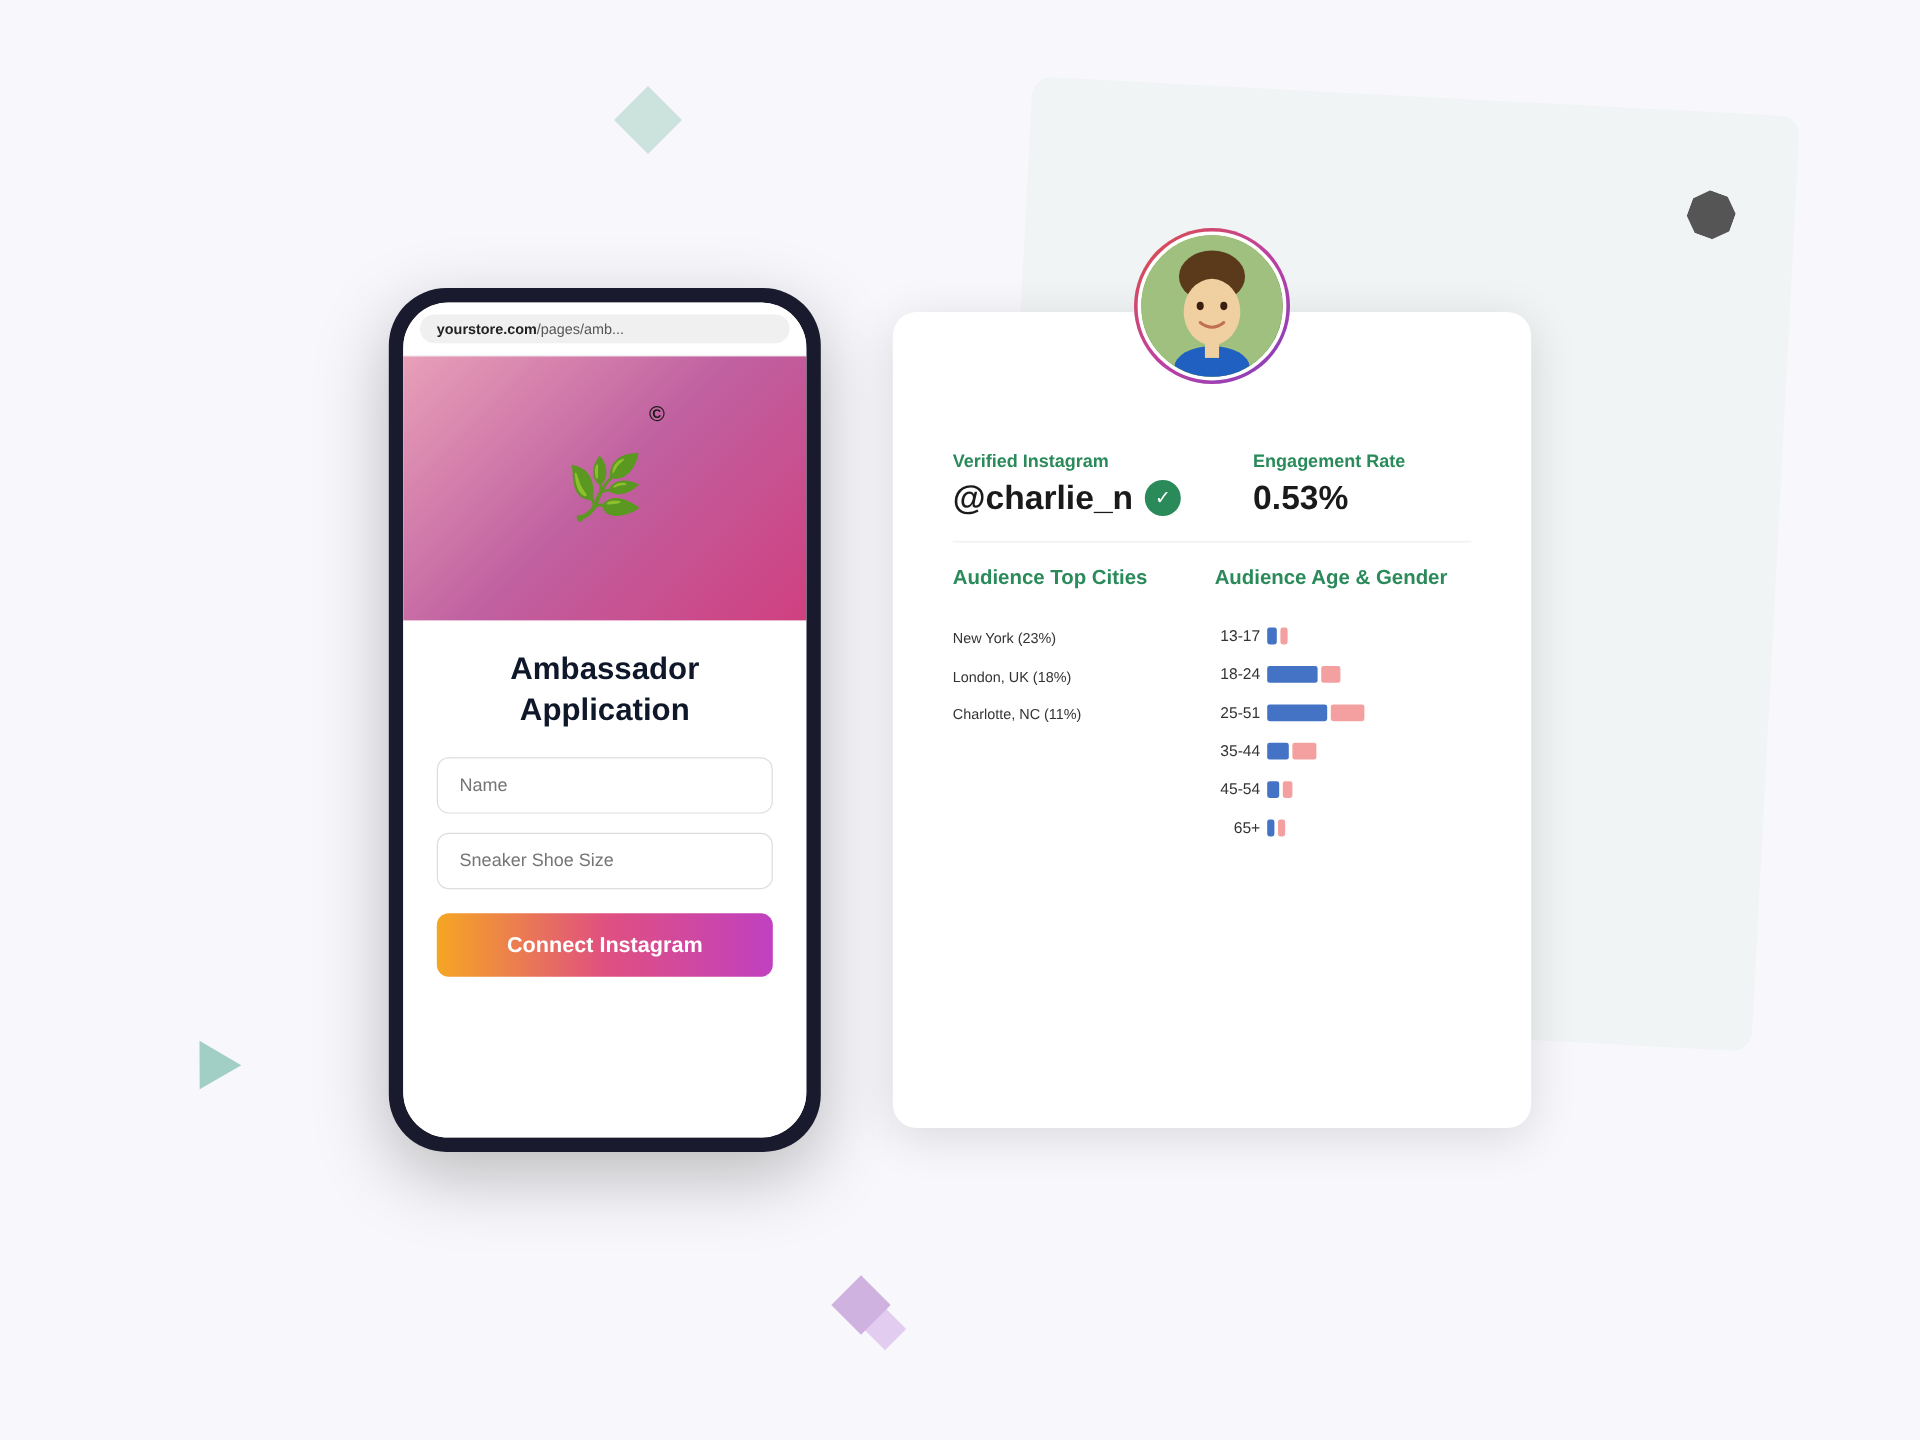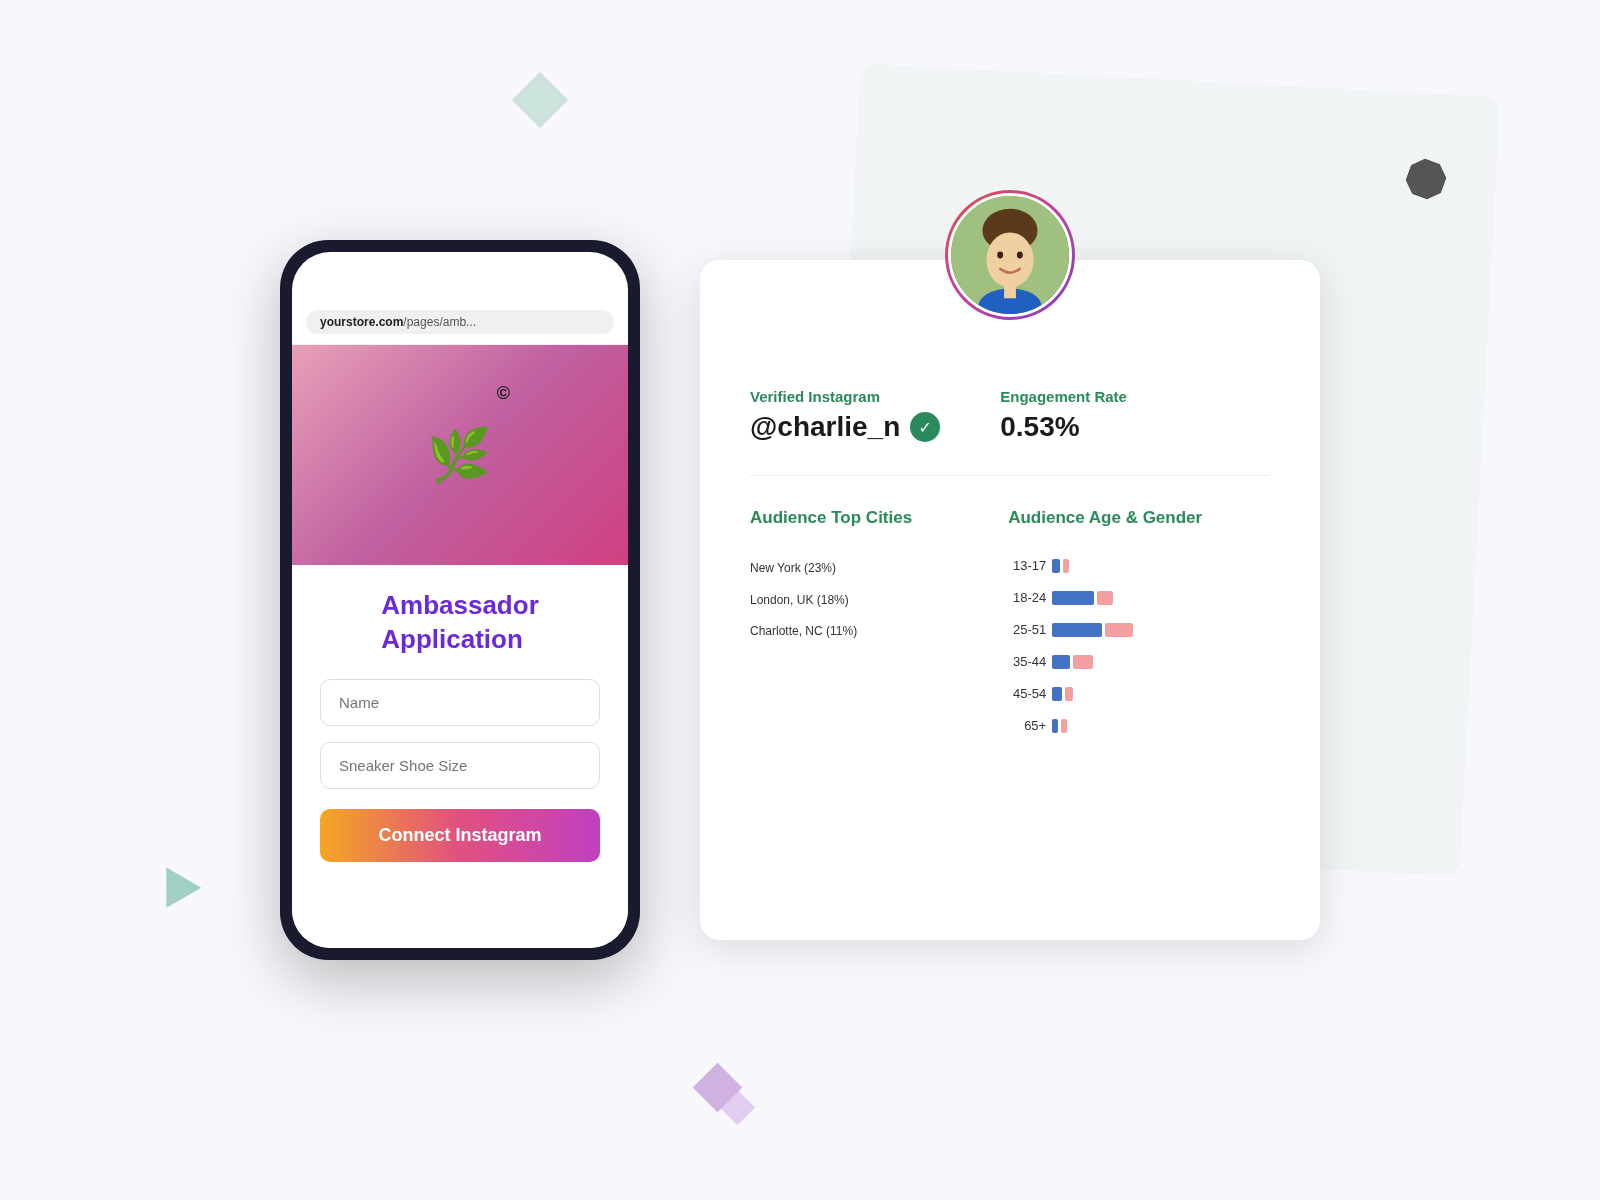--- a/index.html
+++ b/index.html
@@ -95,21 +95,20 @@
       border-radius: 38px;
       overflow: hidden;
       display: flex;
       flex-direction: column;
     }
     .phone-browser-bar {
       background: white;
       padding: 10px 14px;
       display: flex;
       border-bottom: 1px solid #eee;
-      margin-top: 48px;
     }
     .phone-url-bar {
       background: #f0f0f0;
       border-radius: 20px;
       padding: 5px 14px;
       font-size: 12px;
       color: #555;
       flex: 1;
     }
     .phone-url-domain {
@@ -147,22 +146,22 @@
       flex: 1;
       padding: 24px 28px;
       display: flex;
       flex-direction: column;
       align-items: center;
       gap: 16px;
     }
     .form-title {
       font-size: 26px;
       font-weight: 800;
-      color: #6d28d9;
-      text-align: left;
+      color: #0f172a;
+      text-align: center;
       line-height: 1.3;
       margin-bottom: 6px;
     }
     .form-input {
       width: 100%;
       padding: 14px 18px;
       border: 1.5px solid #ddd;
       border-radius: 10px;
       font-size: 15px;
       color: #888;
@@ -180,27 +179,27 @@
       font-weight: 700;
       cursor: pointer;
       margin-top: 4px;
     }
 
     
     .profile-card {
       background: white;
       border-radius: 20px;
       padding: 40px 50px;
-      width: 620px;
+      width: 532px;
       min-height: 680px;
       box-shadow: 0 8px 40px rgba(0,0,0,0.12);
       position: relative;
       display: flex;
       flex-direction: column;
-      gap: 28px;
+      gap: 16px;
     }
 
     
     .avatar-container {
       position: absolute;
       top: -70px;
       left: 50%;
       transform: translateX(-50%);
     }
     .avatar-ring {

